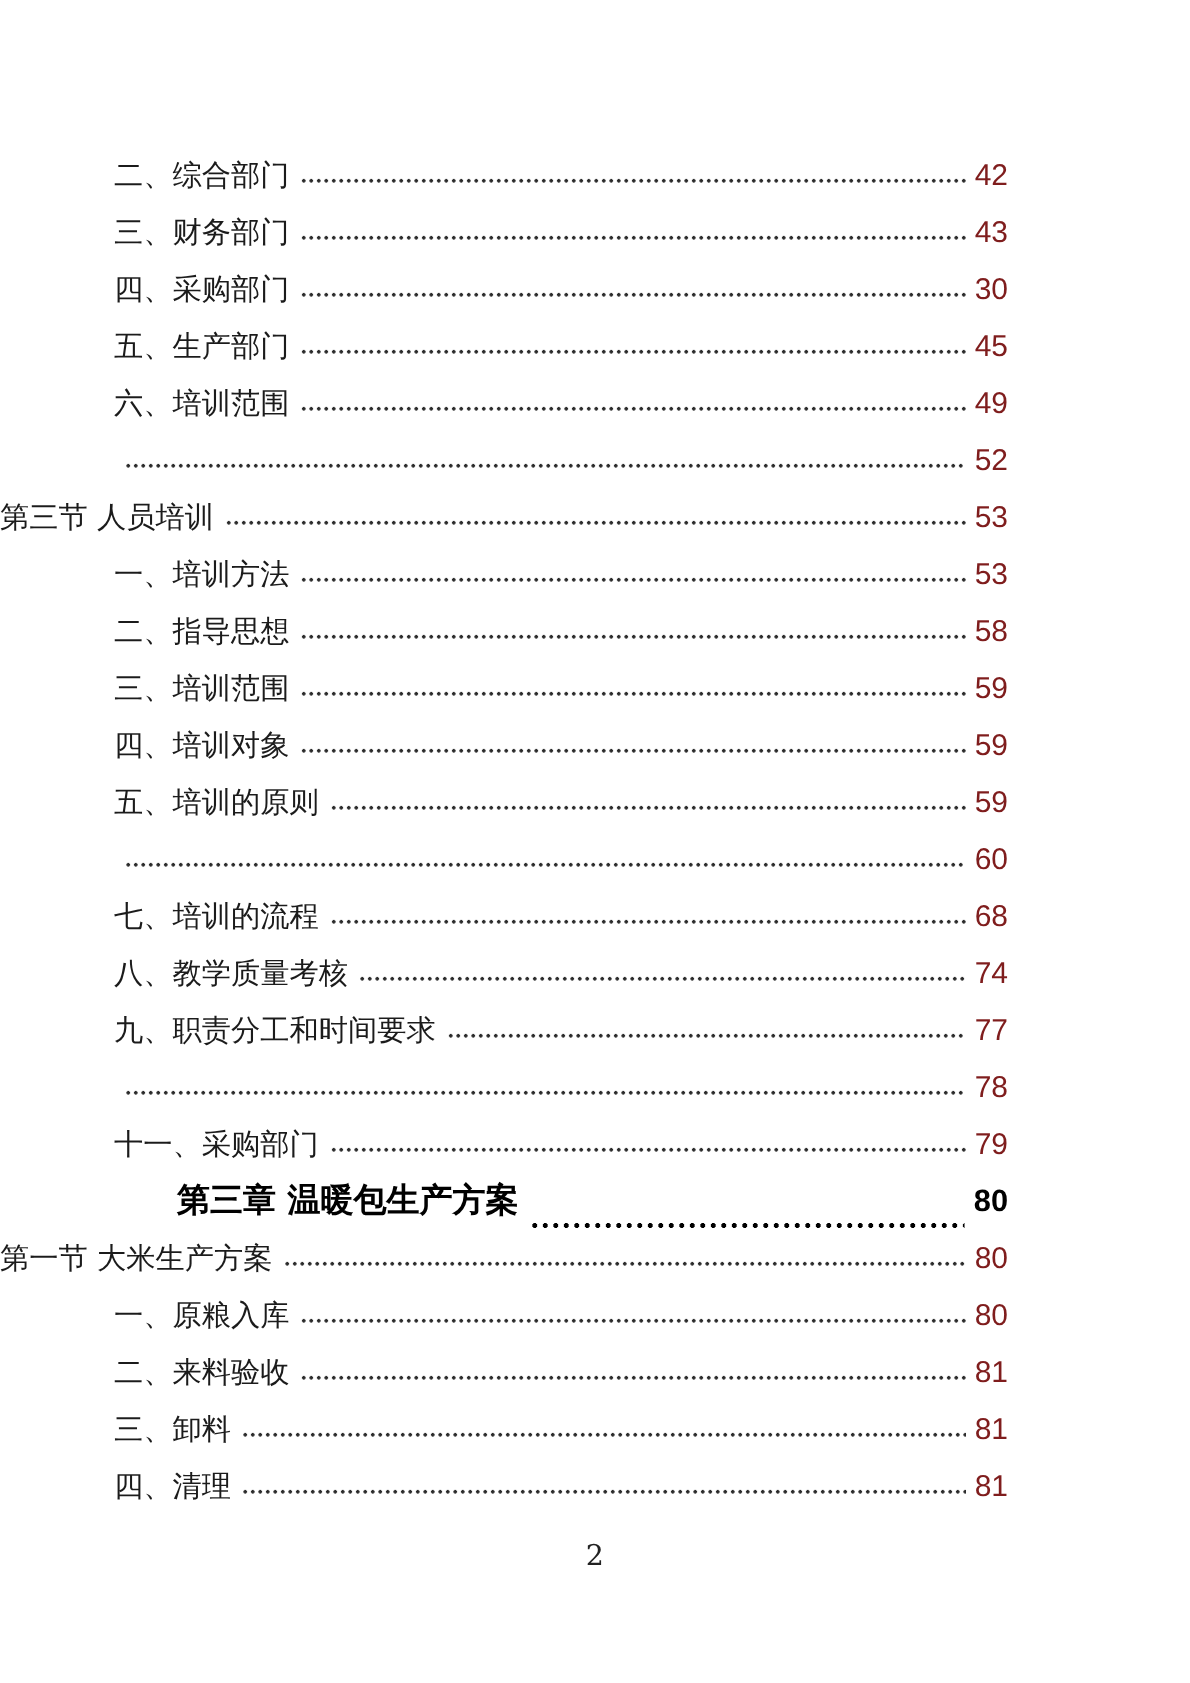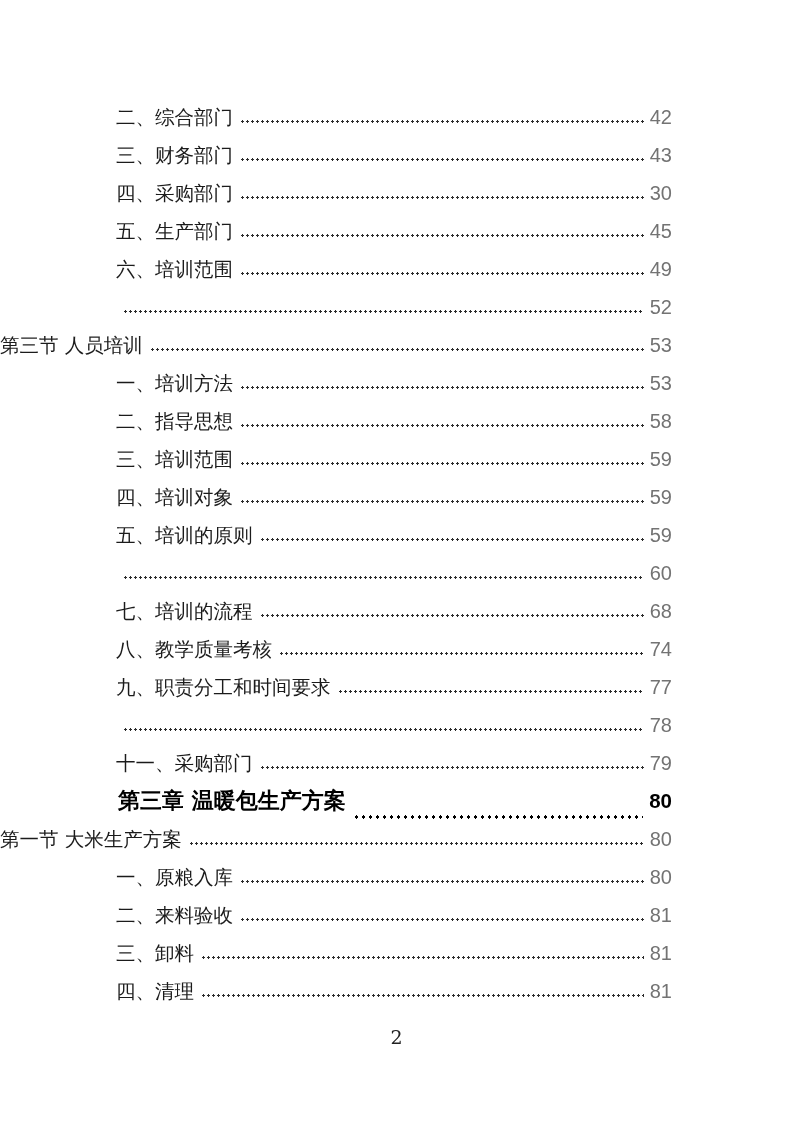--- a/index.html
+++ b/index.html
@@ -15,21 +15,21 @@
   .row {
     display: flex;
     align-items: baseline;
     height: 38px;
     line-height: 38px;
     padding-right: 121px;
     box-sizing: border-box;
     font-size: 19.5px;
     color: #1b1b1b;
   }
-  .row.item    { padding-left: 116px; }
+  .row.item    { padding-left: 76px; }
   .row.section { }
   .row.chapter {
     padding-left: 118px;
     font-size: 22px;
     font-weight: 700;
     color: #000000;
     font-family: "DejaVu Sans", "Liberation Sans", sans-serif;
     align-items: flex-end;
   }
   .label { white-space: nowrap; }
@@ -44,21 +44,21 @@
   }
   .chapter .leader {
     background-image: radial-gradient(circle, #000000 1.5px, transparent 1.8px);
     background-size: 7px 6px;
     height: 17px;
   }
   .pagenum {
     font-family: "Liberation Sans", sans-serif;
     font-size: 20px;
     white-space: nowrap;
-    color: #737373;
+    color: #7f1d1d;
   }
   .chapter .pagenum { font-size: 20.5px; font-weight: 700; color: #000000; }
   .footer {
     position: absolute;
     top: 1026px;
     left: 0;
     width: 793px;
     text-align: center;
     font-size: 19px;
     color: #222222;

